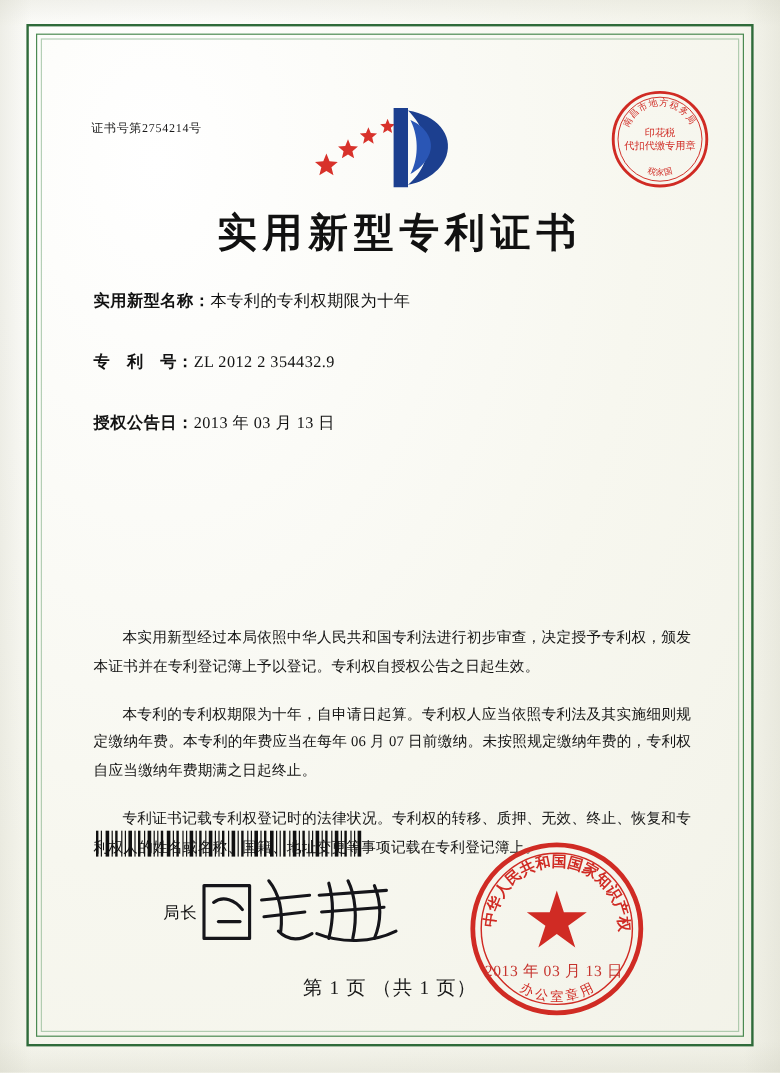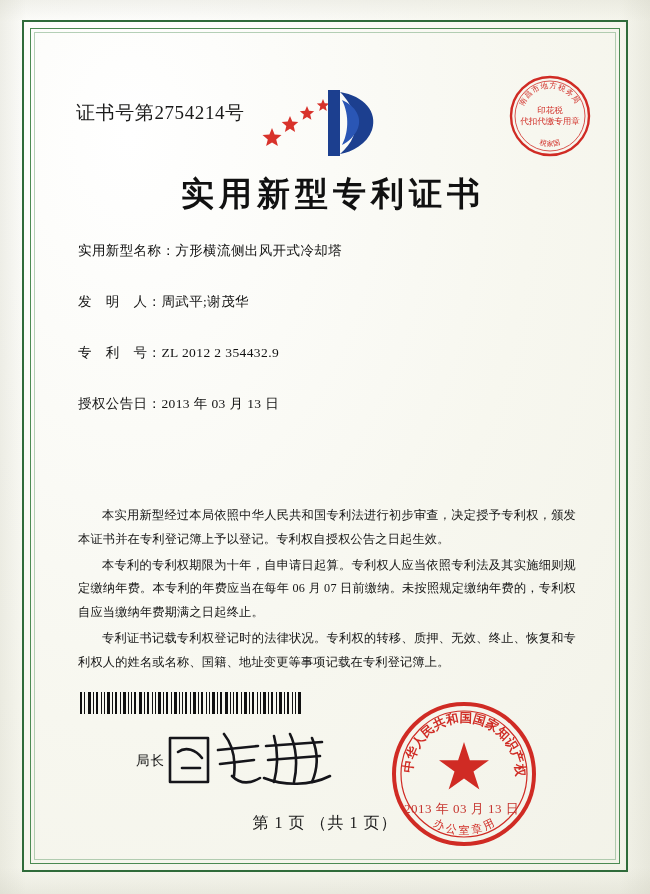--- a/index.html
+++ b/index.html
@@ -67,21 +67,21 @@
     left: 52px;
     top: 52px;
     right: 52px;
     bottom: 52px;
   }
 
   .cert-number {
     position: absolute;
     left: 24px;
     top: 48px;
-    font-size: 19px;
+    font-size: 10px;
     letter-spacing: 0.6px;
     color: #1a1a1a;
     font-family: "Liberation Serif", "DejaVu Serif", serif;
   }
 
   
   .logo {
     position: absolute;
     left: 50%;
     transform: translateX(-50%);
@@ -120,38 +120,39 @@
   }
   .field-row {
     font-size: 13.5px;
     color: #121212;
     margin-bottom: 33px;
     letter-spacing: 0.4px;
     white-space: nowrap;
   }
   .field-label {
     display: inline-block;
+    font-weight: bold;
   }
   .field-value {
     display: inline-block;
   }
 
   .body-text {
     position: absolute;
     left: 26px;
     right: 22px;
     top: 452px;
     font-size: 12.2px;
     line-height: 1.95;
     color: #141414;
     text-align: justify;
     letter-spacing: 0.2px;
   }
   .body-text p {
-    margin: 0 0 2px 0;
+    margin: 16px 0 2px 0;
     text-indent: 24px;
   }
 
   .barcode {
     position: absolute;
     left: 28px;
     top: 640px;
     width: 224px;
     height: 22px;
   }
@@ -254,24 +255,21 @@
           <text x="42" y="72" text-anchor="middle" transform="rotate(0 42 42)">家</text>
           <text x="42" y="72" text-anchor="middle" transform="rotate(14 42 42)">税</text>
         </g>
       </svg>
     </div>
 
     <div class="doc-title">实用新型专利证书</div>
 
     <div class="fields">
       <div class="field-row">
-        <span class="field-label">实用新型名称：</span><span class="field-value">方形横流侧出风开式冷却塔</span>
-      </div>
-      <div class="field-row">
-        <span class="field-label">发　明　人：</span><span class="field-value">周武平;谢茂华</span>
+        <span class="field-label">实用新型名称：</span><span class="field-value">本专利的专利权期限为十年</span>
       </div>
       <div class="field-row">
         <span class="field-label">专　利　号：</span><span class="field-value">ZL 2012 2 354432.9</span>
       </div>
       <div class="field-row">
         <span class="field-label">授权公告日：</span><span class="field-value">2013 年 03 月 13 日</span>
       </div>
     </div>
 
     <div class="body-text">

